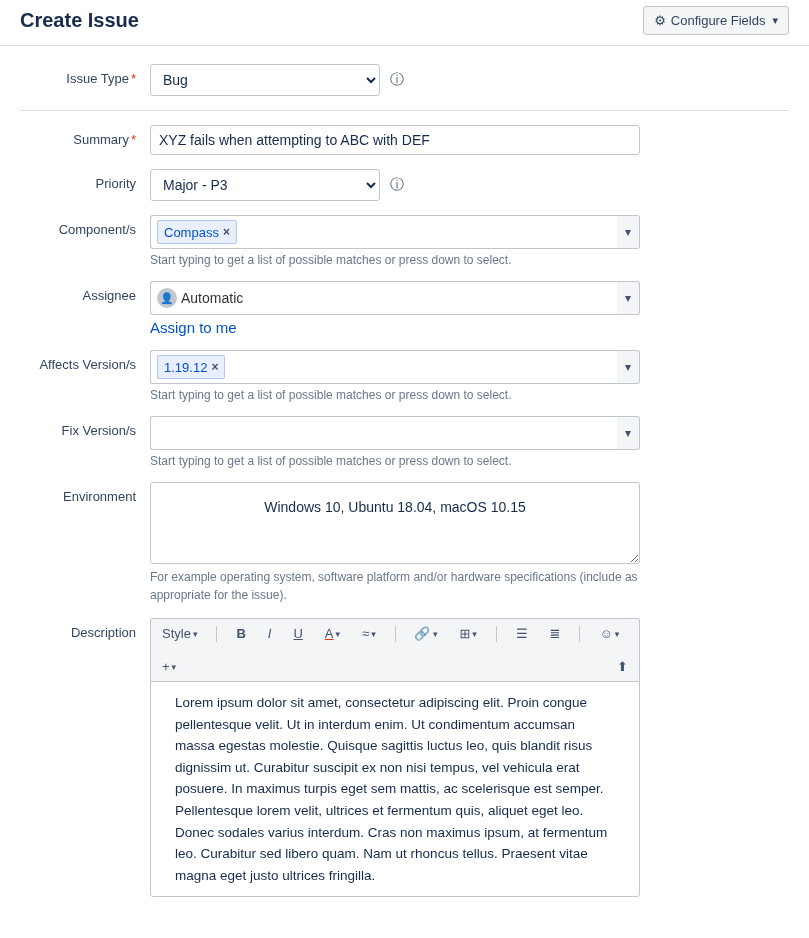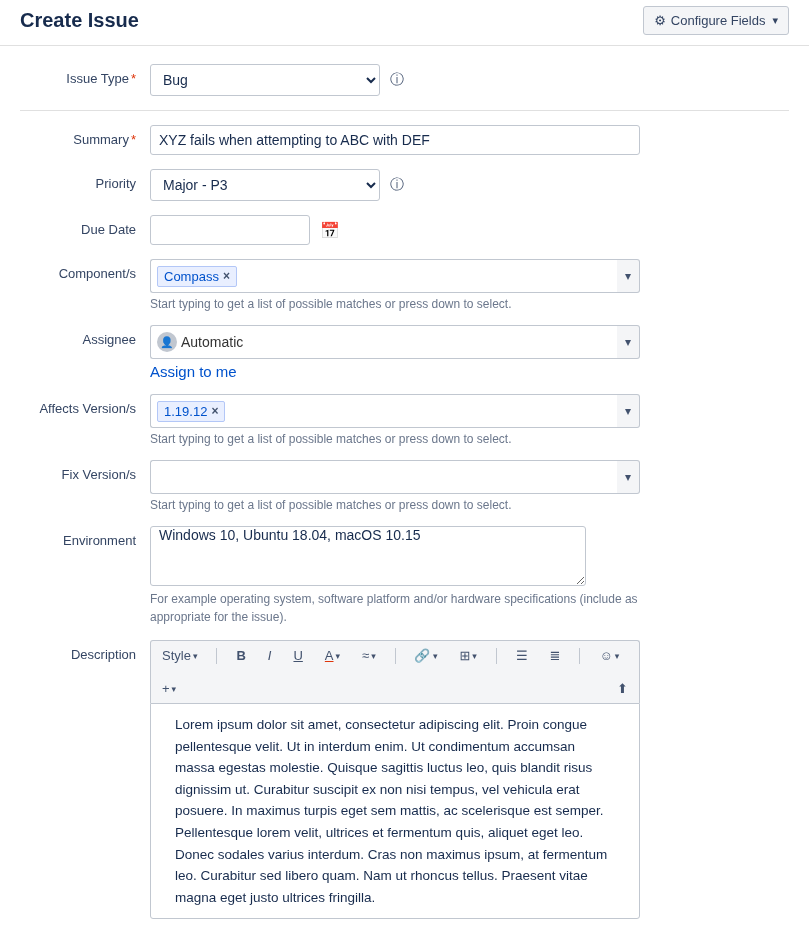--- a/index.html
+++ b/index.html
@@ -172,21 +172,20 @@
       align-items: stretch;
       width: 490px;
     }
     .tag-input-wrap-inner {
       flex: 1;
       border: 1px solid #c1c7d0;
       border-right: none;
       border-radius: 3px 0 0 3px;
       padding: 4px 6px;
       display: flex;
-      align-items: center;
       flex-wrap: wrap;
       gap: 4px;
       min-height: 34px;
       background: #fff;
     }
     .hint-text {
       font-size: 12px;
       color: #6b778c;
       margin-top: 4px;
     }
@@ -203,30 +202,31 @@
       flex-shrink: 0;
     }
     .assign-to-me {
       color: #0052cc;
       font-size: 15px;
       cursor: pointer;
       margin-top: 4px;
       display: inline-block;
     }
     .env-textarea {
-      width: 436px;
+      width: 490px;
       border: 1px solid #c1c7d0;
       border-radius: 3px;
-      padding: 0 8px;
+      padding: 16px 8px;
       font-size: 14px;
       color: #172b4d;
       resize: vertical;
       min-height: 60px;
       outline: none;
       font-family: inherit;
+      text-align: center;
     }
     .env-hint {
       font-size: 12px;
       color: #6b778c;
       margin-top: 4px;
       max-width: 490px;
       line-height: 1.5;
     }
     .description-wrap {
       width: 490px;
@@ -329,29 +329,20 @@
       <div class="form-control-wrap">
         <div class="form-select-wrap">
           <select class="select-priority">
             <option value="Major - P3">Major - P3</option>
           </select>
           <span class="help-icon">ⓘ</span>
         </div>
       </div>
     </div>
 
-    <div class="form-group">
-      <label class="form-label">Due Date</label>
-      <div class="form-control-wrap">
-        <div class="form-select-wrap">
-          <input class="input-date" type="text" placeholder="" style="">
-          <span class="calendar-icon">📅</span>
-        </div>
-      </div>
-    </div>
 
     <div class="form-group">
       <label class="form-label">Component/s</label>
       <div class="form-control-wrap">
         <div class="tag-input-outer">
           <div class="tag-input-wrap-inner">
             <span class="tag-item">
               <span>Compass</span>
               <span class="tag-remove">×</span>
             </span>

